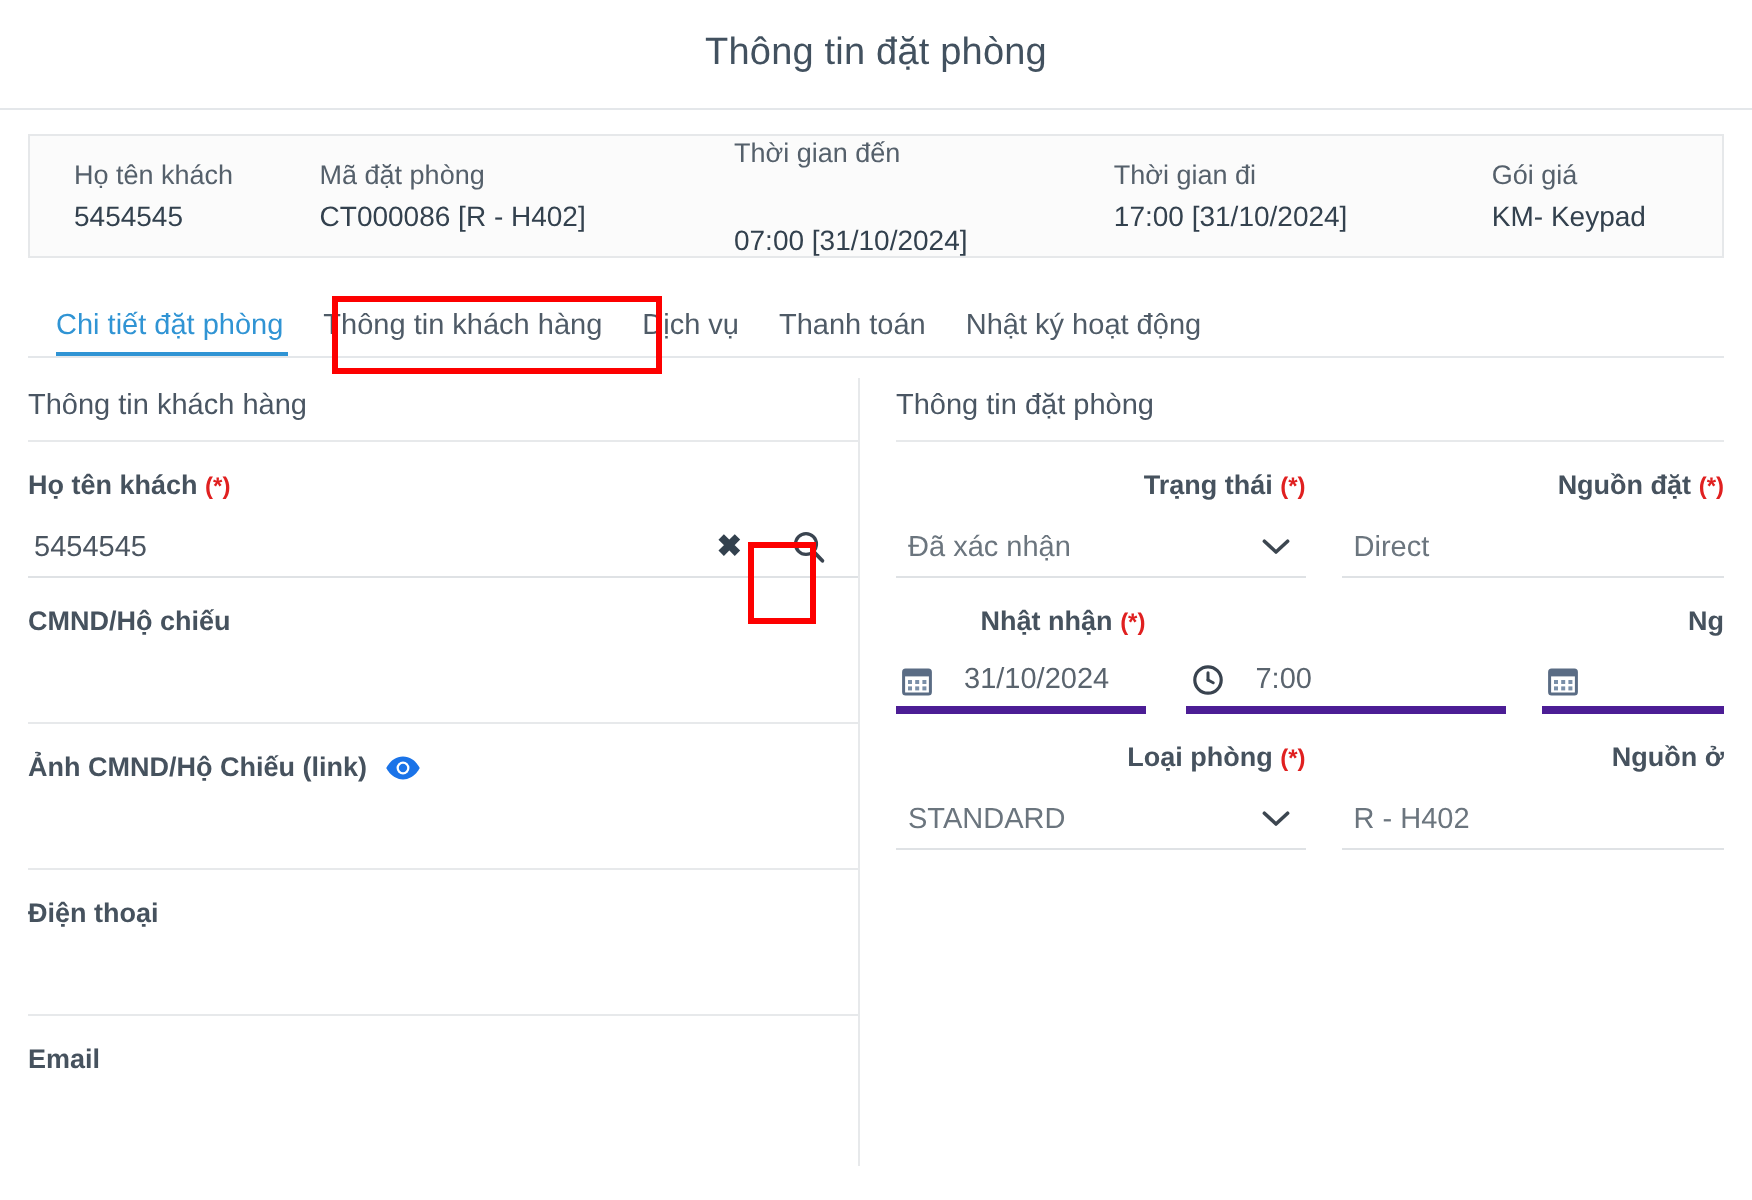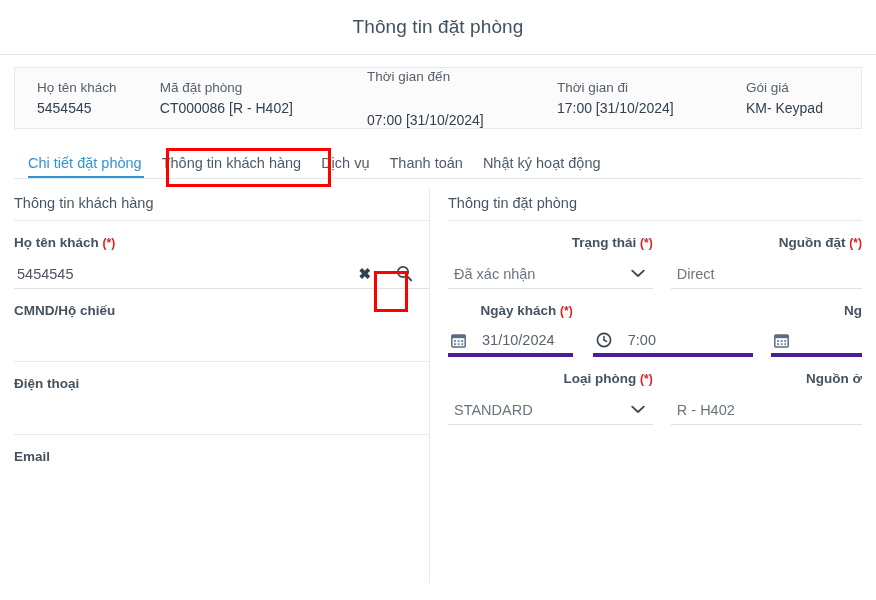--- a/index.html
+++ b/index.html
@@ -334,20 +334,33 @@
           </svg>
         </span>
       </div>
     </div>
 
     <div class="field">
       <div class="field-label">CMND/Hộ chiếu</div>
       <div class="empty-line"></div>
     </div>
 
+    <div class="field">
+      <div class="field-label">
+        <span>Ảnh CMND/Hộ Chiếu (link)</span>
+        <span class="eye-icon">
+          <svg width="19" height="14" viewBox="0 0 20 14">
+            <path d="M10 1 C4 1 1.2 7 1.2 7 C1.2 7 4 13 10 13 C16 13 18.8 7 18.8 7 C18.8 7 16 1 10 1 Z" fill="#1a73e8"></path>
+            <circle cx="10" cy="7" r="3.4" fill="#ffffff"></circle>
+            <circle cx="10" cy="7" r="2.2" fill="#1a73e8"></circle>
+          </svg>
+        </span>
+      </div>
+      <div class="empty-line"></div>
+    </div>
 
     <div class="field">
       <div class="field-label">Điện thoại</div>
       <div class="empty-line"></div>
     </div>
 
     <div class="field">
       <div class="field-label">Email</div>
     </div>
   </div>
@@ -379,21 +392,21 @@
         </div>
         <div class="plain-box">
           <span class="sel-val">Direct</span>
         </div>
       </div>
     </div>
 
     <div class="r-row">
       <div class="r-cell w-half">
         <div class="field-label">
-          <span>Ngày khách</span>
+          <span>Nhật nhận</span>
           <span class="req">(*)</span>
         </div>
         <div class="icon-box">
           <span>
             <svg width="15" height="15" viewBox="0 0 15 15">
               <rect x="0.8" y="2" width="13.4" height="12" rx="1" fill="none" stroke="#5a6c84" stroke-width="1.5"></rect>
               <rect x="0.8" y="2" width="13.4" height="3.2" fill="#5a6c84"></rect>
               <rect x="3" y="7" width="2" height="2" fill="#7a8fa8"></rect>
               <rect x="6.6" y="7" width="2" height="2" fill="#7a8fa8"></rect>
               <rect x="10.2" y="7" width="2" height="2" fill="#7a8fa8"></rect>

